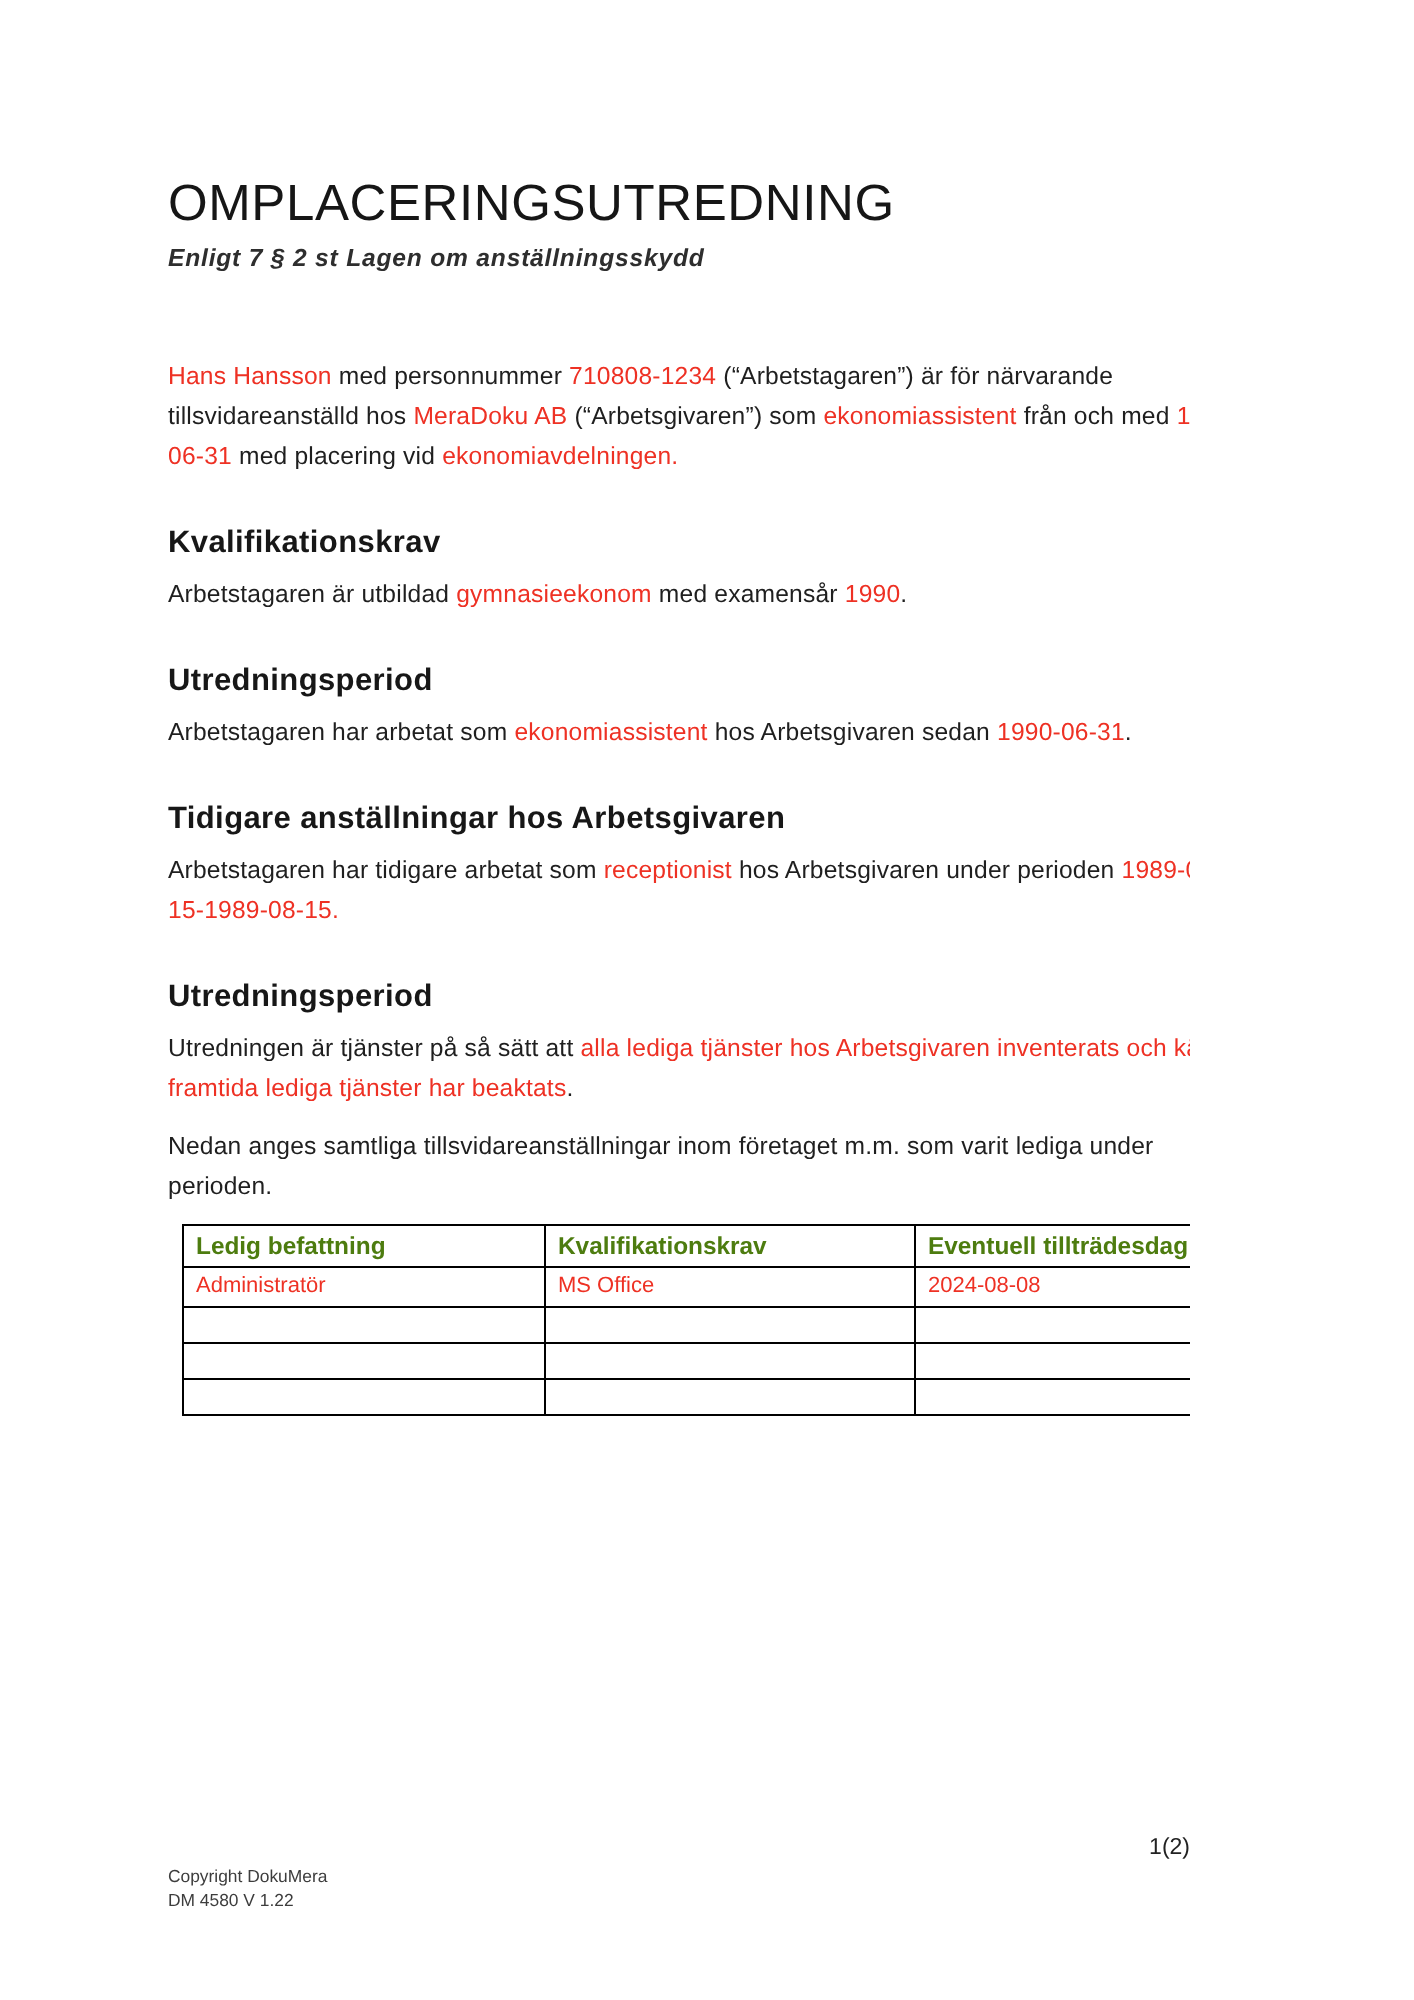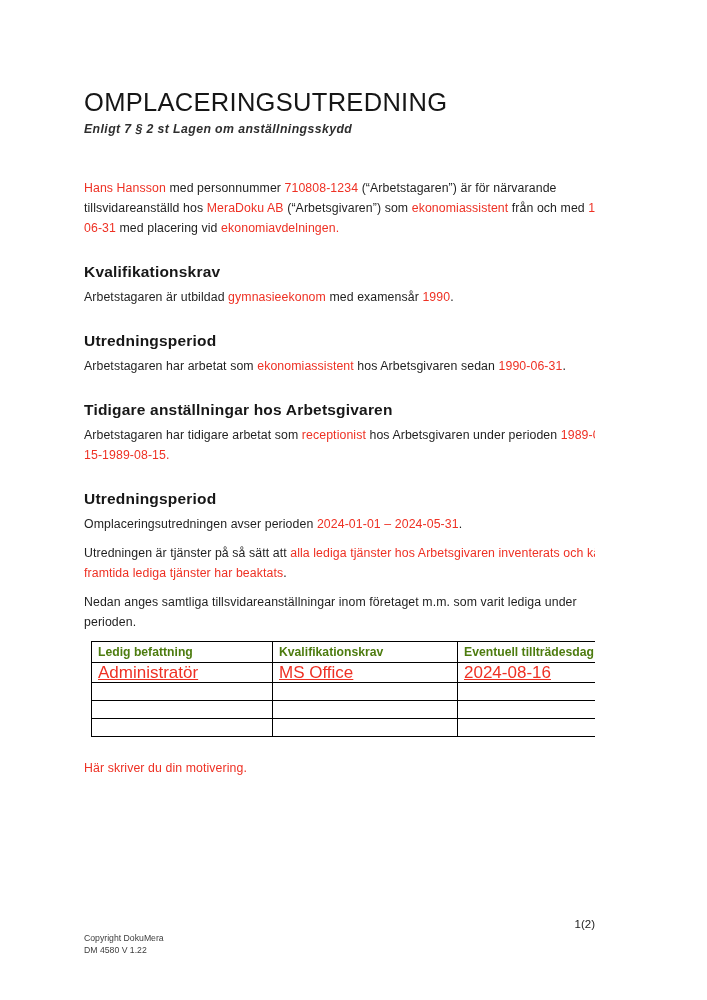--- a/index.html
+++ b/index.html
@@ -66,24 +66,23 @@
     overflow: hidden;
     white-space: nowrap;
   }
   table.vac th {
     font-size: 12.2px;
     font-weight: 700;
     height: 21px;
     color: #4d7c0f;
   }
   table.vac td {
-    font-size: 17px;
+    font-size: 11px;
     height: 18px;
     line-height: 15px;
-    text-decoration: underline;
   }
   .cbp { margin: 0 0 10px 0; }
   .cb {
     display: inline-block;
     width: 9px;
     height: 9px;
     border: 1px solid #1f1f1f;
     margin: 0 2px 0 0;
     vertical-align: -1px;
     background: #fff;
@@ -115,60 +114,58 @@
     <div class="doc-subtitle">Enligt 7 § 2 st Lagen om anställningsskydd</div>
     <div class="flow">
         <p class="para"><span class="red">Hans Hansson</span><span class=""> med personnummer </span><span class="red">710808-1234</span><span class=""> (“Arbetstagaren”) är för närvarande tillsvidareanställd hos </span><span class="red">MeraDoku AB</span><span class=""> (“Arbetsgivaren”) som </span><span class="red">ekonomiassistent</span><span class=""> från och med </span><span class="red">1990-06-31</span><span class=""> med placering vid </span><span class="red">ekonomiavdelningen.</span></p>
         <h2 class="h2">Kvalifikationskrav</h2>
         <p class="para"><span class="">Arbetstagaren är utbildad </span><span class="red">gymnasieekonom</span><span class=""> med examensår </span><span class="red">1990</span><span class="">.</span></p>
         <h2 class="h2">Utredningsperiod</h2>
         <p class="para"><span class="">Arbetstagaren har arbetat som </span><span class="red">ekonomiassistent</span><span class=""> hos Arbetsgivaren sedan </span><span class="red">1990-06-31</span><span class="">.</span></p>
         <h2 class="h2">Tidigare anställningar hos Arbetsgivaren</h2>
         <p class="para"><span class="">Arbetstagaren har tidigare arbetat som </span><span class="red">receptionist</span><span class=""> hos Arbetsgivaren under perioden </span><span class="red">1989-06-15-1989-08-15.</span></p>
         <h2 class="h2">Utredningsperiod</h2>
-        <p class="para"><span class="">Omplaceringsutredningen avser perioden </span><span class="red">2024-01-01 – 2024-05-31</span><span class="">.</span></p>
         <p class="para"><span class="">Utredningen är tjänster på så sätt att </span><span class="red">alla lediga tjänster hos Arbetsgivaren inventerats och kända framtida lediga tjänster har beaktats</span><span class="">.</span></p>
         <p class="para"><span class="">Nedan anges samtliga tillsvidareanställningar inom företaget m.m. som varit lediga under perioden.</span></p>
         <table class="vac">
           <colgroup>
             <col style="width: 181px;">
             <col style="width: 185px;">
             <col style="width: 170px;">
           </colgroup>
           <thead>
             <tr>
               <th>Ledig befattning</th>
               <th>Kvalifikationskrav</th>
               <th>Eventuell tillträdesdag</th>
             </tr>
           </thead>
           <tbody>
             <tr>
               <td class="red">Administratör</td>
               <td class="red">MS Office</td>
-              <td class="red">2024-08-16</td>
+              <td class="red">2024-08-08</td>
             </tr>
             <tr>
               <td></td>
               <td></td>
               <td></td>
             </tr>
             <tr>
               <td></td>
               <td></td>
               <td></td>
             </tr>
             <tr>
               <td></td>
               <td></td>
               <td></td>
             </tr>
           </tbody>
         </table>
-        <p class="para note"><span class="red">Här skriver du din motivering.</span></p>
       </div>
   </div>
   <div class="pagenum">1(2)</div>
   <div class="copyright">
     <div>Copyright DokuMera</div>
     <div>DM 4580 V 1.22</div>
   </div>
 </div>
 
 </body></html>

